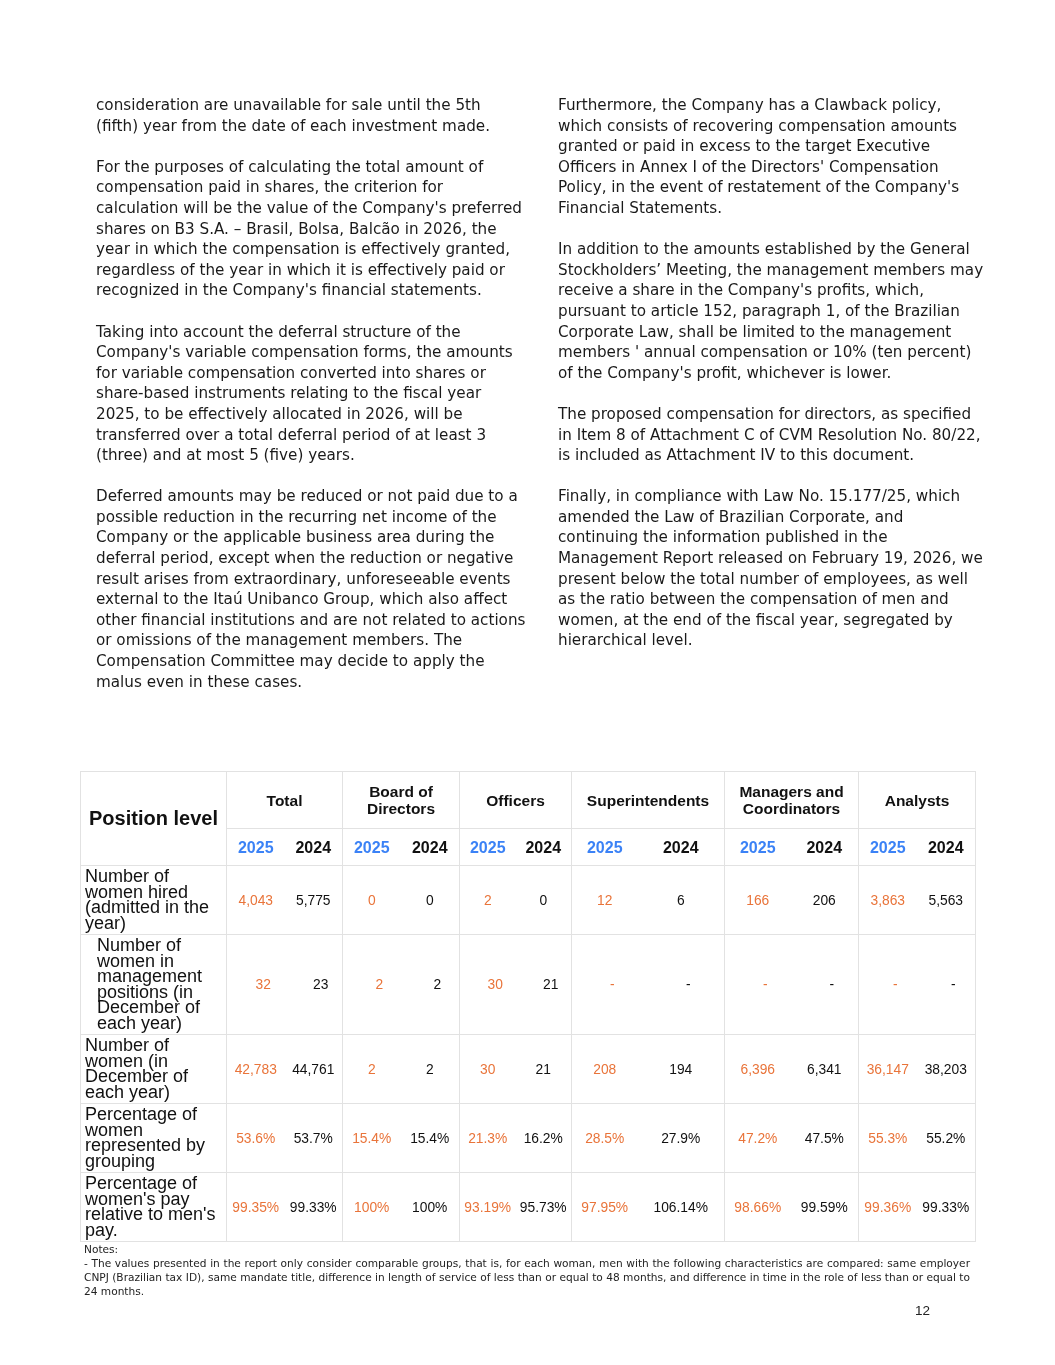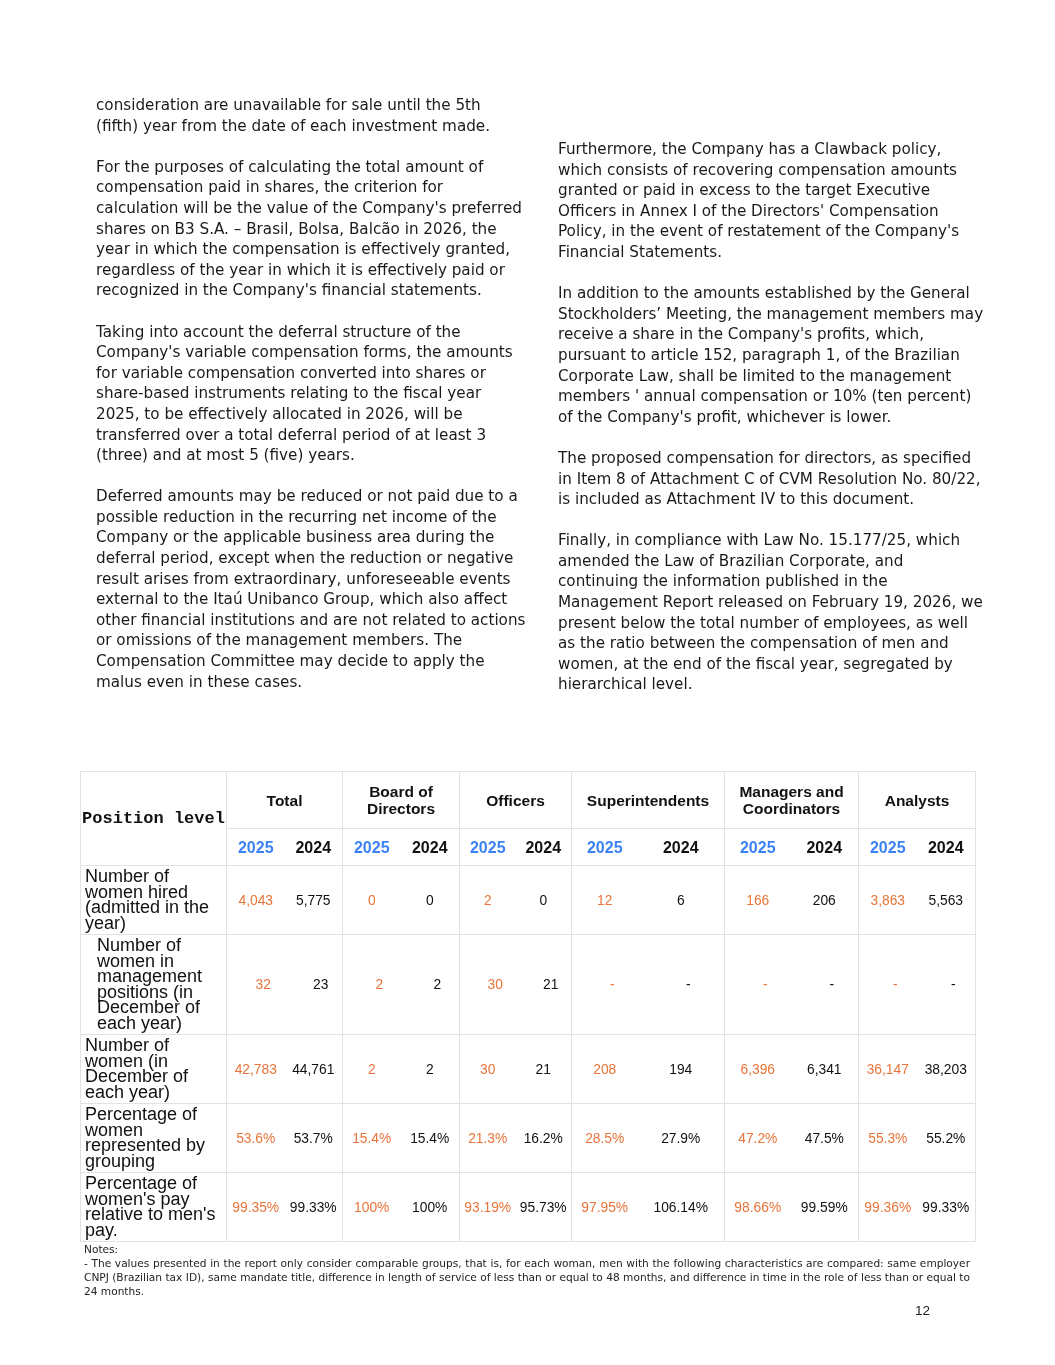--- a/index.html
+++ b/index.html
@@ -1,31 +1,31 @@
 <!DOCTYPE html>
 <html><head>
 <meta charset="utf-8">
 <style>
   html, body { margin: 0; padding: 0; background: #ffffff; }
   body { width: 1055px; height: 1365px; position: relative; overflow: hidden;
          font-family: "DejaVu Sans", sans-serif; color: #1a1a1a; }
   .col { position: absolute; top: 95px; width: 430px; font-size: 15.2px; line-height: 20.6px; }
   .col-left { left: 75px; margin-left: 21px; }
-  .col-right { left: 558px; margin-top: 44px; }
+  .col-right { left: 558px; }
   .col p { margin: 0 0 20.6px 0; }
 
   .tbl-wrap { position: absolute; left: 80px; top: 771px; width: 895px; }
   table { border-collapse: collapse; width: 895px; table-layout: fixed; font-family: "Liberation Sans", sans-serif; }
   th, td { border: 1.5px solid #e2e2e2; }
   th { font-weight: bold; font-size: 15.5px; line-height: 17px; color: #111; text-align: center; }
   .grp th { height: 54px; text-align: center; }
   .yr th { height: 34px; font-size: 16px; border-left: none; border-right: none; }
   .yr th.sep-l { border-left: 1.5px solid #e2e2e2; }
   .yr th.sep-r { border-right: 1.5px solid #e2e2e2; }
-  th.poslvl { font-size: 17px; font-family: Liberation Mono, monospace; }
+  th.poslvl { font-size: 20px; }
   .y25 { color: #3b82f6; }
   .y24 { color: #111; }
   td { font-size: 13.8px; text-align: center; vertical-align: middle; color: #111; }
   td.lbl { text-align: left; padding: 3px 4px; line-height: 15.5px; font-size: 18px; }
   td.v25 { color: #e9743a; border-right: none; }
   td.v24 { border-left: none; }
   tr.r1 td { height: 56px; }
   tr.r2 td { height: 82px; padding-left: 16px; }
   tr.r3 td { height: 52px; }
   tr.r4 td { height: 52px; }

